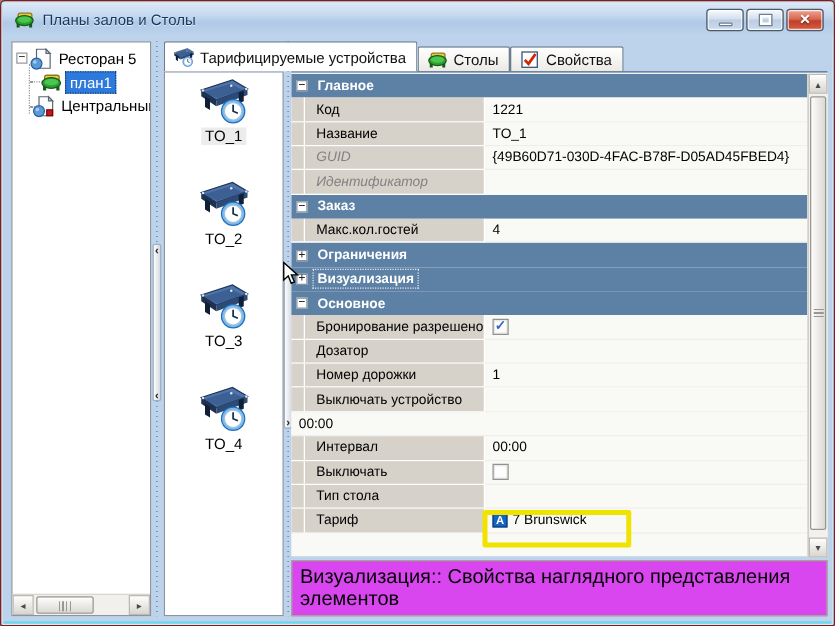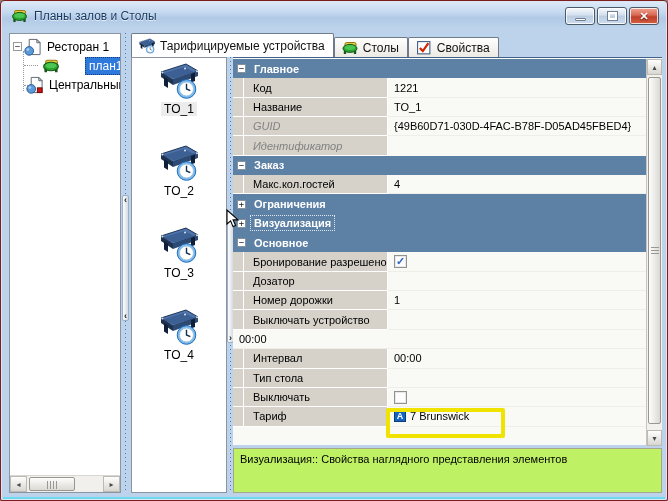--- a/index.html
+++ b/index.html
@@ -99,21 +99,21 @@
   .sb-v{ position:absolute; right:0; top:1px; width:16px; height:387px; background:#f2f1ee; border-left:1px solid #c7c5bf; }
   .sb-v .sb-btn{ width:15px; height:16px; }
   .sb-v .down{ position:absolute; bottom:0; }
   .sb-thumb{ position:absolute; left:1px; top:18px; width:13px; height:347px;
     background:linear-gradient(90deg,#fdfdfd,#dbd9d4); border:1px solid #9a978f; border-radius:2px; }
   .sb-thumb:after{ content:""; position:absolute; top:50%; margin-top:-4px; left:2px; width:8px; height:8px;
     background:repeating-linear-gradient(#9a978f 0 1px,transparent 1px 3px); }
 
   
   .desc-panel{ position:absolute; left:232px; top:447px; width:429px; height:45px;
-    background:#bef264; border:1px solid #a6a690; font-size:11px; padding:4px 6px; color:#000; }
+    background:#d946ef; border:1px solid #a6a690; font-size:16px; padding:4px 6px; color:#000; }
 
   
   .highlight-box{ position:absolute; left:385px; top:407px; width:119px; height:30px;
     border:4px solid #f0e300; border-radius:2px; z-index:40; pointer-events:none; }
   .cursor{ position:absolute; left:224px; top:208px; z-index:60; pointer-events:none; }
 
   .bottom-glow{ position:absolute; left:2px; right:2px; bottom:1px; height:2px; background:#5fd9f0; opacity:.85; }
 </style>
 </head>
 <body>
@@ -147,23 +147,23 @@
       <div class="conn conn-h" style="left:14px; top:31px; width:14px;"></div>
       <div class="conn conn-h" style="left:14px; top:51px; width:6px;"></div>
     <div class="tree-row" style="padding-left: 3px;">
           <span class="expander">−</span>
           <span class="tree-icon"><svg width="100%" height="100%" viewBox="0 0 18 19">
               <path d="M5 1.5 h8 l3.5 3.5 v12.5 h-11.5 z" fill="#fdfdfd" stroke="#5a6470"></path>
               <path d="M13 1.5 l3.5 3.5 h-3.5 z" fill="#d7dde6" stroke="#5a6470"></path>
               <circle cx="5" cy="13.6" r="4.6" fill="#5b9bd5" stroke="#2a5d9e"></circle>
               <circle cx="3.6" cy="12.2" r="1.5" fill="#a8cdf0"></circle>
             </svg></span>
-          <span class="tree-label">Ресторан 1</span>
-        </div>
-        <div class="tree-row" style="padding-left: 30px; gap: 23px;">
+          <span class="tree-label">Ресторан 5</span>
+        </div>
+        <div class="tree-row" style="padding-left: 20px;">
           <span class="tree-icon"><svg width="100%" height="100%" viewBox="0 0 17 16">
               <rect x="3.5" y="2.5" width="11" height="4.5" rx="1.6" fill="#e8ca3a" stroke="#93781a"></rect>
               <path d="M3.5 9 V14 M13.5 9 V14" stroke="#17571c" stroke-width="2.4"></path>
               <ellipse cx="8.5" cy="8.4" rx="7" ry="4" fill="#2ba12e" stroke="#145c17"></ellipse>
               <ellipse cx="8.5" cy="7.6" rx="5.2" ry="2.5" fill="#4cc653"></ellipse>
             </svg></span>
           <span class="tree-label selected">план1</span>
         </div>
         <div class="tree-row" style="padding-left: 14px;">
           <span class="tree-icon"><svg width="100%" height="100%" viewBox="0 0 18 19">
@@ -403,32 +403,32 @@
         <div class="pg-row">
           <div class="pg-label">
             <span>Интервал</span>
           </div>
           <div class="pg-value">
             <span>00:00</span>
           </div>
         </div>
         <div class="pg-row">
           <div class="pg-label">
+            <span>Выключать</span>
+          </div>
+          <div class="pg-value">
+            <span class="cb"></span>
+          </div>
+        </div>
+        <div class="pg-row">
+          <div class="pg-label">
             <span>Тип стола</span>
           </div>
           <div class="pg-value">
             <span></span>
-          </div>
-        </div>
-        <div class="pg-row">
-          <div class="pg-label">
-            <span>Выключать</span>
-          </div>
-          <div class="pg-value">
-            <span class="cb"></span>
           </div>
         </div>
         <div class="pg-row">
           <div class="pg-label">
             <span>Тариф</span>
           </div>
           <div class="pg-value">
             <span class="tariff-ic">A</span>
             <span>7 Brunswick</span>
           </div>

